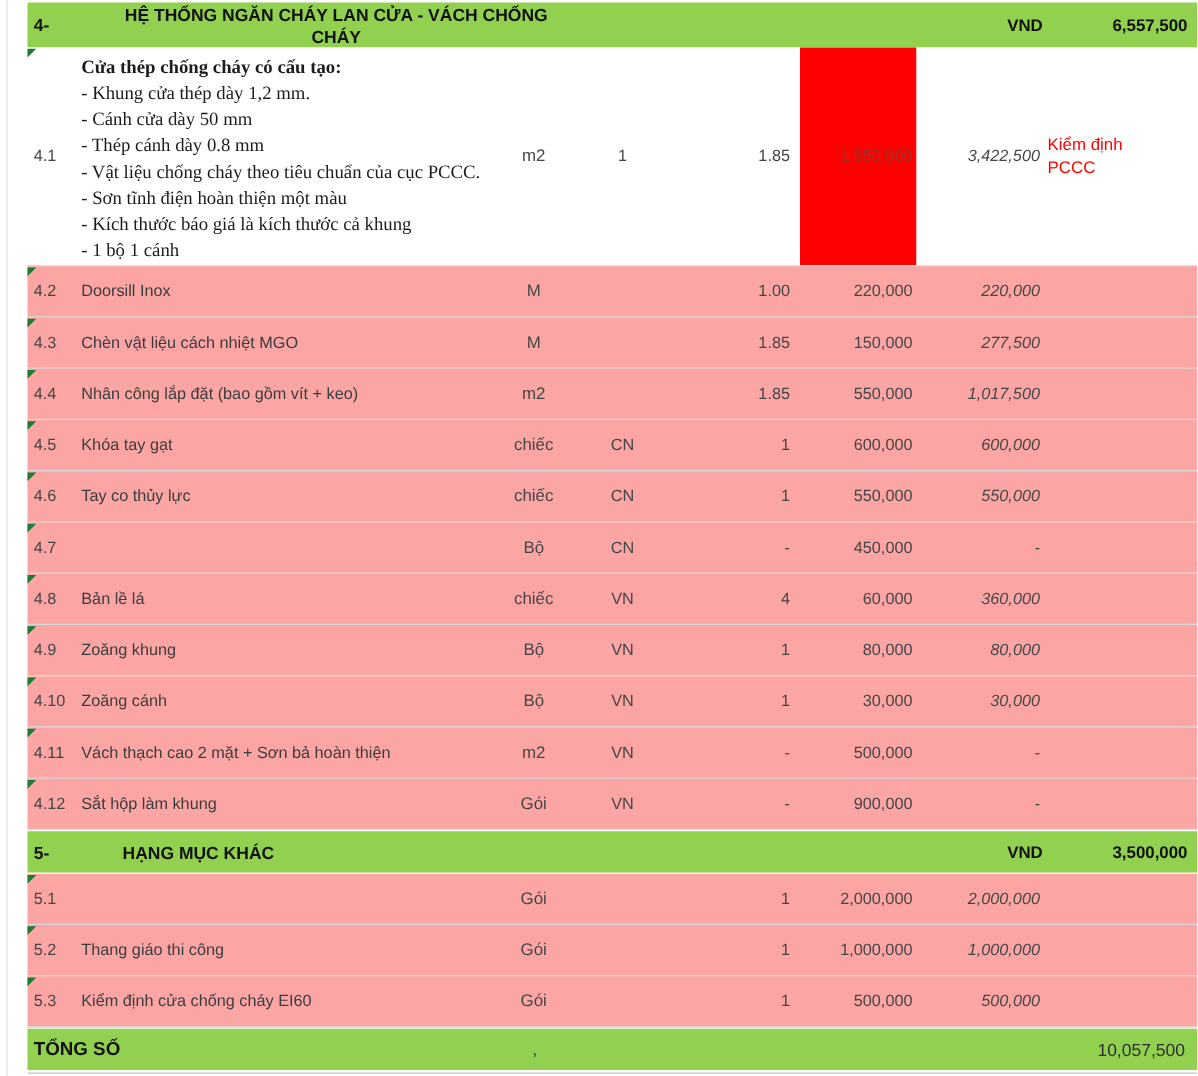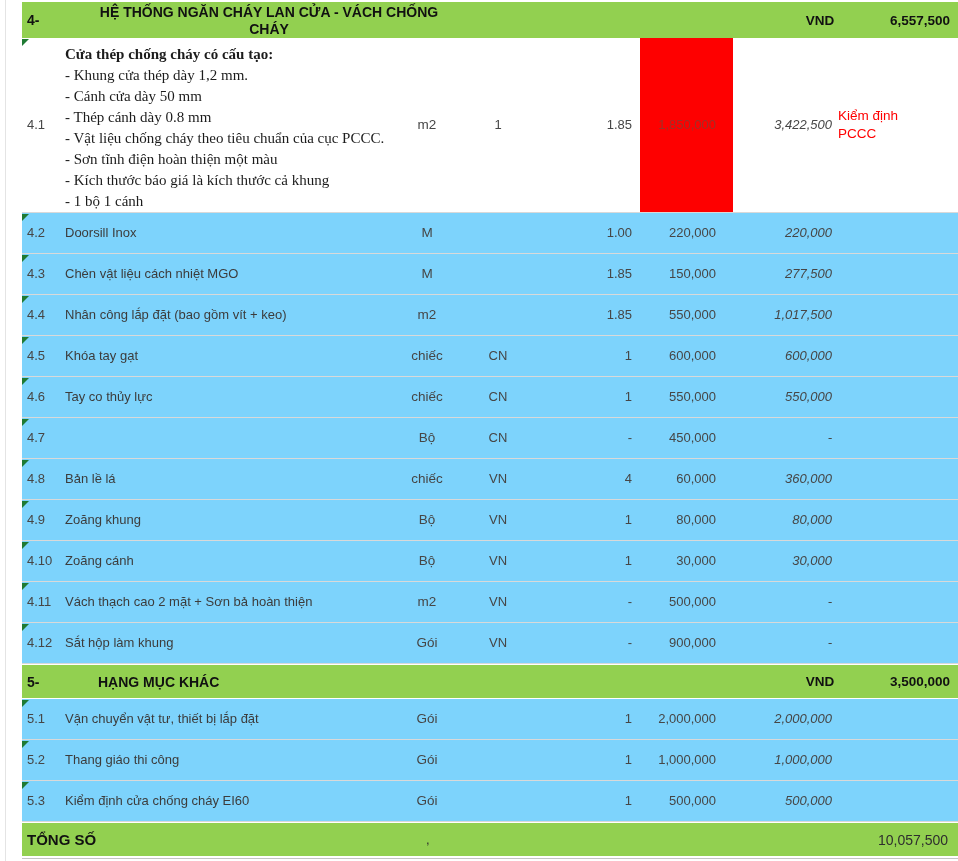--- a/index.html
+++ b/index.html
@@ -29,33 +29,33 @@
   
   #grand-label{position:absolute;left:5px;top:0;bottom:0;display:flex;align-items:center;
     font-weight:bold;font-size:15px;color:#111;}
   #grand-comma{position:absolute;left:404px;top:0;bottom:0;display:flex;align-items:center;
     font-size:13px;color:#2f2f2f;}
   #grand-amount{position:absolute;left:816px;width:110px;top:0;bottom:0;display:flex;align-items:center;
     justify-content:flex-end;font-size:14px;color:#2e2e2e;}
 
   
   .data-row{position:absolute;left:22px;width:936px;height:41px;
-    border-bottom:1px solid var(--grid,#d9d9d9);box-sizing:border-box;background:#7dd3fc;}
+    border-bottom:1px solid var(--grid,#d9d9d9);box-sizing:border-box;background:#fca5a5;}
   #row41{position:absolute;left:22px;width:936px;top:38px;height:175px;
     border-bottom:1px solid var(--grid,#d9d9d9);box-sizing:border-box;background:#fff;}
   .tri{position:absolute;left:0;top:1px;width:0;height:0;
     border-top:7px solid var(--tri,#1F7A33);border-right:7px solid transparent;}
   .cell{position:absolute;top:0;bottom:1px;display:flex;align-items:center;
     font-size:13px;white-space:nowrap;}
   .c-num{left:5px;width:36px;}
   .c-desc{left:43px;width:330px;color:#3c3c3c;}
   .c-unit{left:373px;width:64px;justify-content:center;font-size:13.5px;}
   .c-origin{left:448px;width:56px;justify-content:center;}
   .c-qty{left:520px;width:90px;justify-content:flex-end;}
-  .c-price{left:604px;width:90px;justify-content:flex-end;}
+  .c-price{left:618px;width:90px;justify-content:flex-end;}
   .c-total{left:720px;width:90px;justify-content:flex-end;font-style:italic;}
   .dash-qty{padding-right:13px;}
   .dash-total{padding-right:22px;}
 
   
   #red-cell{position:absolute;left:618px;top:0;width:93px;height:174px;background:var(--red,#FE0000);}
   #row41 .c-price{color:#9d3128;}
   #desc41{position:absolute;left:43px;top:6px;width:390px;
     font-family:"Liberation Serif",serif;font-size:15px;line-height:21px;color:#1c1c1c;}
   #desc41 .desc-title{font-weight:bold;}
@@ -220,21 +220,20 @@
       <div class="cell c-desc">Sắt hộp làm khung</div>
       <div class="cell c-unit">Gói</div>
       <div class="cell c-origin">VN</div>
       <div class="cell c-qty dash-qty">-</div>
       <div class="cell c-price">900,000</div>
       <div class="cell c-total dash-total">-</div>
     </div>
     <div class="data-row" style="top: 699px;">
       <span class="tri"></span>
       <div class="cell c-num">5.1</div>
-      <div class="cell c-desc">Vận chuyển vật tư, thiết bị lắp đặt</div>
       <div class="cell c-unit">Gói</div>
       <div class="cell c-origin"></div>
       <div class="cell c-qty">1</div>
       <div class="cell c-price">2,000,000</div>
       <div class="cell c-total">2,000,000</div>
     </div>
     <div class="data-row" style="top: 740px;">
       <span class="tri"></span>
       <div class="cell c-num">5.2</div>
       <div class="cell c-desc">Thang giáo thi công</div>

